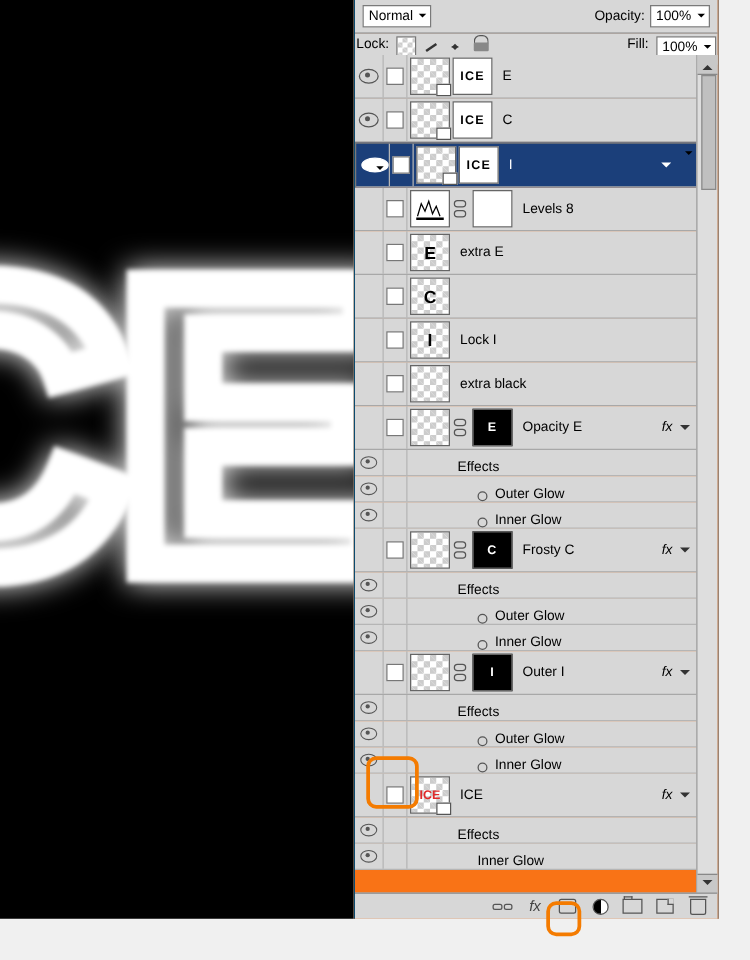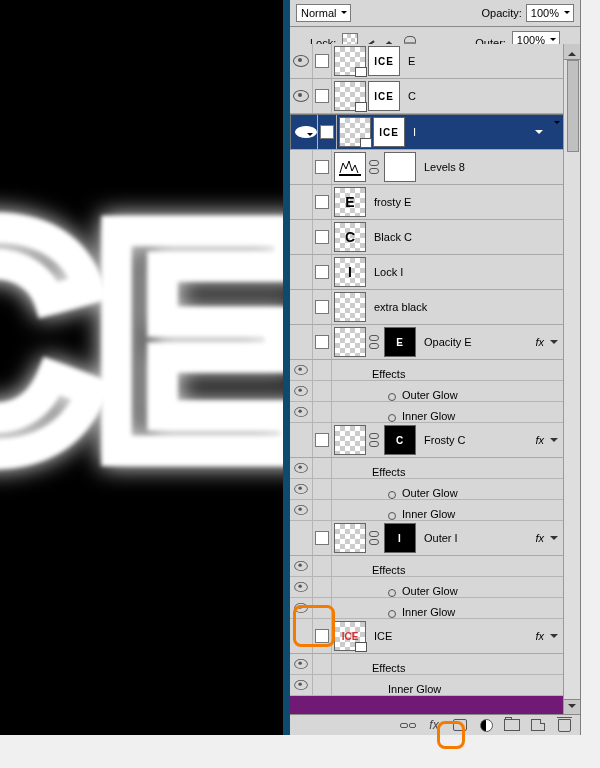--- a/index.html
+++ b/index.html
@@ -4,26 +4,26 @@
 <style>
 html,body{margin:0;padding:0;width:600px;height:768px;background:#f0f0f0;font-family:"Tahoma","Arial",sans-serif;font-size:11px;overflow:hidden}
 .stage{position:absolute;left:0;top:0;width:600px;height:768px}
 .canvas{position:absolute;left:0;top:0;width:283px;height:735px;background:#000}
 .canvas .ice{position:absolute;left:0;top:180px;width:283px;height:400px;color:#fff}
 .ice .glyph{position:absolute;font-family:"Arial Black",sans-serif;font-weight:900;font-size:320px;line-height:1;-webkit-text-stroke:30px #fff;color:transparent;filter:blur(2px) drop-shadow(0 0 12px #fff)}
 
 .ice .c{left:-130px;top:0}
 .ice .e{left:95px;top:0}
 
-.panel{position:absolute;left:283px;top:0;width:290px;height:735px;background:#701a75;border-left:7px solid #0c4a6e;border-right:1px solid #7e7e7e}
+.panel{position:absolute;left:283px;top:0;width:290px;height:735px;background:#f97316;border-left:1px solid #0c4a6e;border-right:1px solid #7e7e7e}
 .panel .topbar{height:22px;background:#d7d7d7;border-bottom:1px solid #888;padding:2px 6px;display:flex;align-items:center;gap:4px}
 .sel{background:#fff;border:1px solid #7a7a7a;height:16px;padding:0 14px 0 4px;position:relative;display:inline-flex;align-items:center}
 .sel:after{content:"";position:absolute;right:3px;top:6px;border:3px solid transparent;border-top-color:#000}
 .lbl{color:#000}
-.lockbar{height:20px;background:#d7d7d7;border-bottom:1px solid #888;padding:2px 20px;display:flex;align-items:flex-end;gap:6px}
+.lockbar{height:20px;background:#d7d7d7;border-bottom:1px solid #888;padding:2px 1px;display:flex;align-items:flex-start;gap:6px}
 .lk-swatch{width:14px;height:14px;border:1px solid #777;background:#fff}
 .lk-swatch.chk{background-image:linear-gradient(45deg,#ccc 25%,transparent 25%,transparent 75%,#ccc 75%),linear-gradient(45deg,#ccc 25%,#fff 25%,#fff 75%,#ccc 75%);background-size:8px 8px;background-position:0 0,4px 4px}
 .icon{display:inline-block}
 .brush{width:14px;height:14px;position:relative}
 .brush:before{content:"";position:absolute;width:10px;height:2px;background:#333;transform:rotate(-35deg);left:1px;top:8px}
 .arrows{width:14px;height:14px;position:relative}
 .arrows:before,.arrows:after{content:"";position:absolute;border:3px solid transparent}
 .arrows:before{left:2px;top:3px;border-bottom-color:#333}
 .arrows:after{left:2px;top:8px;border-top-color:#333}
 .lock{width:12px;height:12px;position:relative}
@@ -112,21 +112,21 @@
       <span class="sel">100%</span>
     </div>
 
     <div class="lockbar">
       <span class="lbl">Lock:</span>
       <span class="lk-swatch chk"></span>
       <span class="brush icon"></span>
       <span class="arrows icon"></span>
       <span class="lock icon"></span>
       <span style="flex:1"></span>
-      <span class="lbl">Outer:</span>
+      <span class="lbl">Fill:</span>
       <span class="sel">100%</span>
     </div>
 
     <div class="layers">
 
       <div class="row">
         <div class="viscol">
             <span class="eye"></span>
           </div>
         <div class="linkcol box">
@@ -186,31 +186,30 @@
       </div>
 
       <div class="row">
         <div class="viscol"></div>
         <div class="linkcol box">
             <span></span>
           </div>
         <div class="thumb chk">
             <span class="glyph" style="font-size:14px;color:#000">E</span>
           </div>
-        <span class="name">frosty E</span>
+        <span class="name">extra E</span>
       </div>
       <div class="row">
         <div class="viscol"></div>
         <div class="linkcol box">
             <span></span>
           </div>
         <div class="thumb chk">
             <span class="glyph" style="font-size:14px;color:#000">C</span>
           </div>
-        <span class="name">Black C</span>
       </div>
       <div class="row">
         <div class="viscol"></div>
         <div class="linkcol box">
             <span></span>
           </div>
         <div class="thumb chk">
             <span class="glyph" style="font-size:14px;color:#000">I</span>
           </div>
         <span class="name">Lock I</span>

